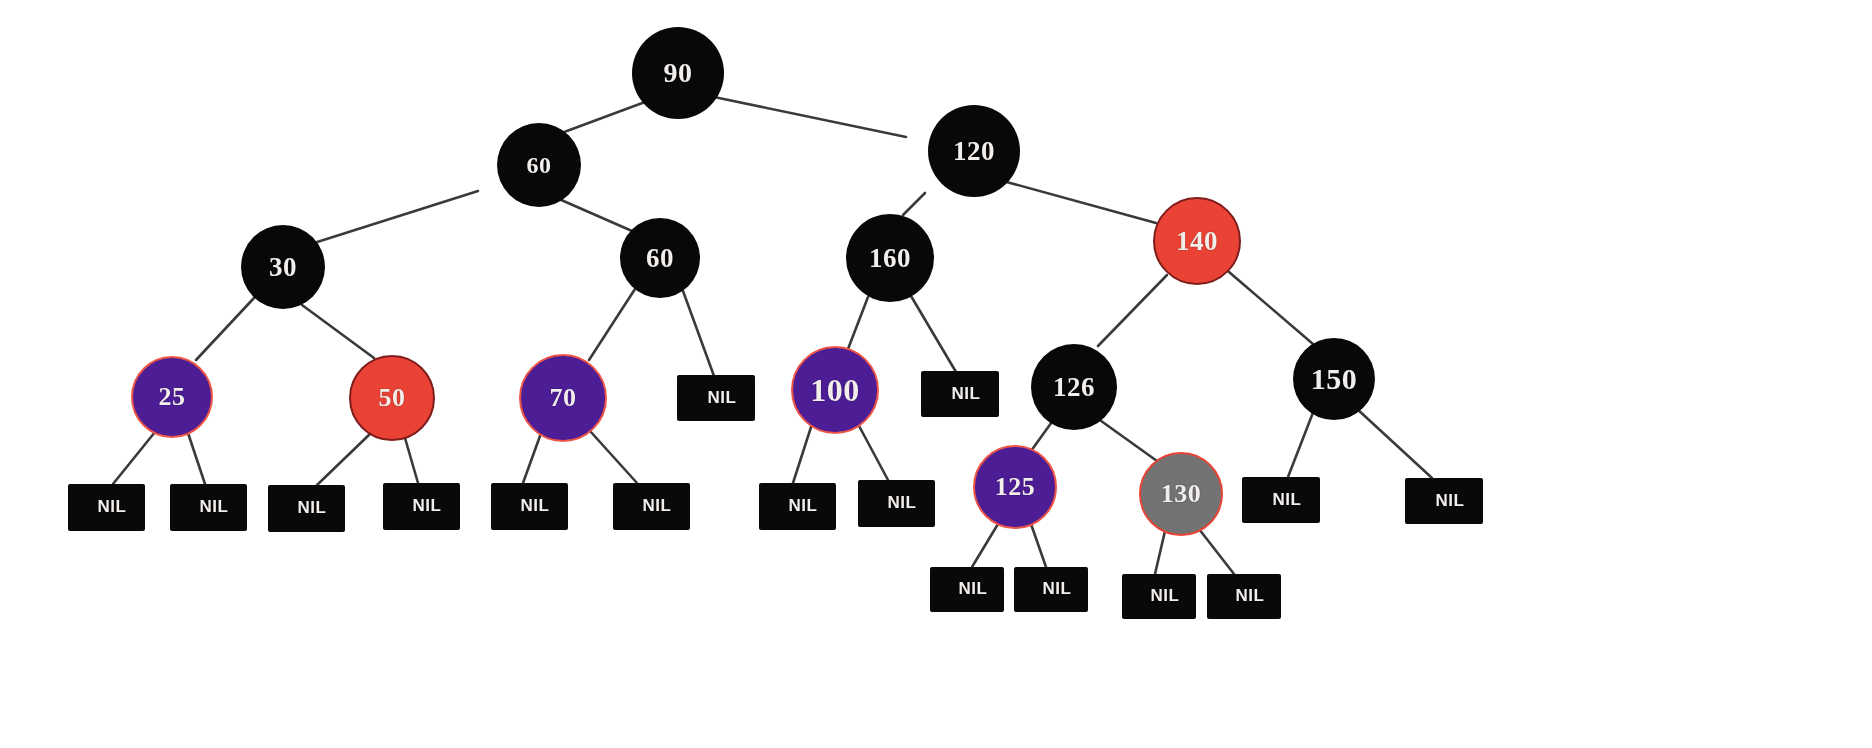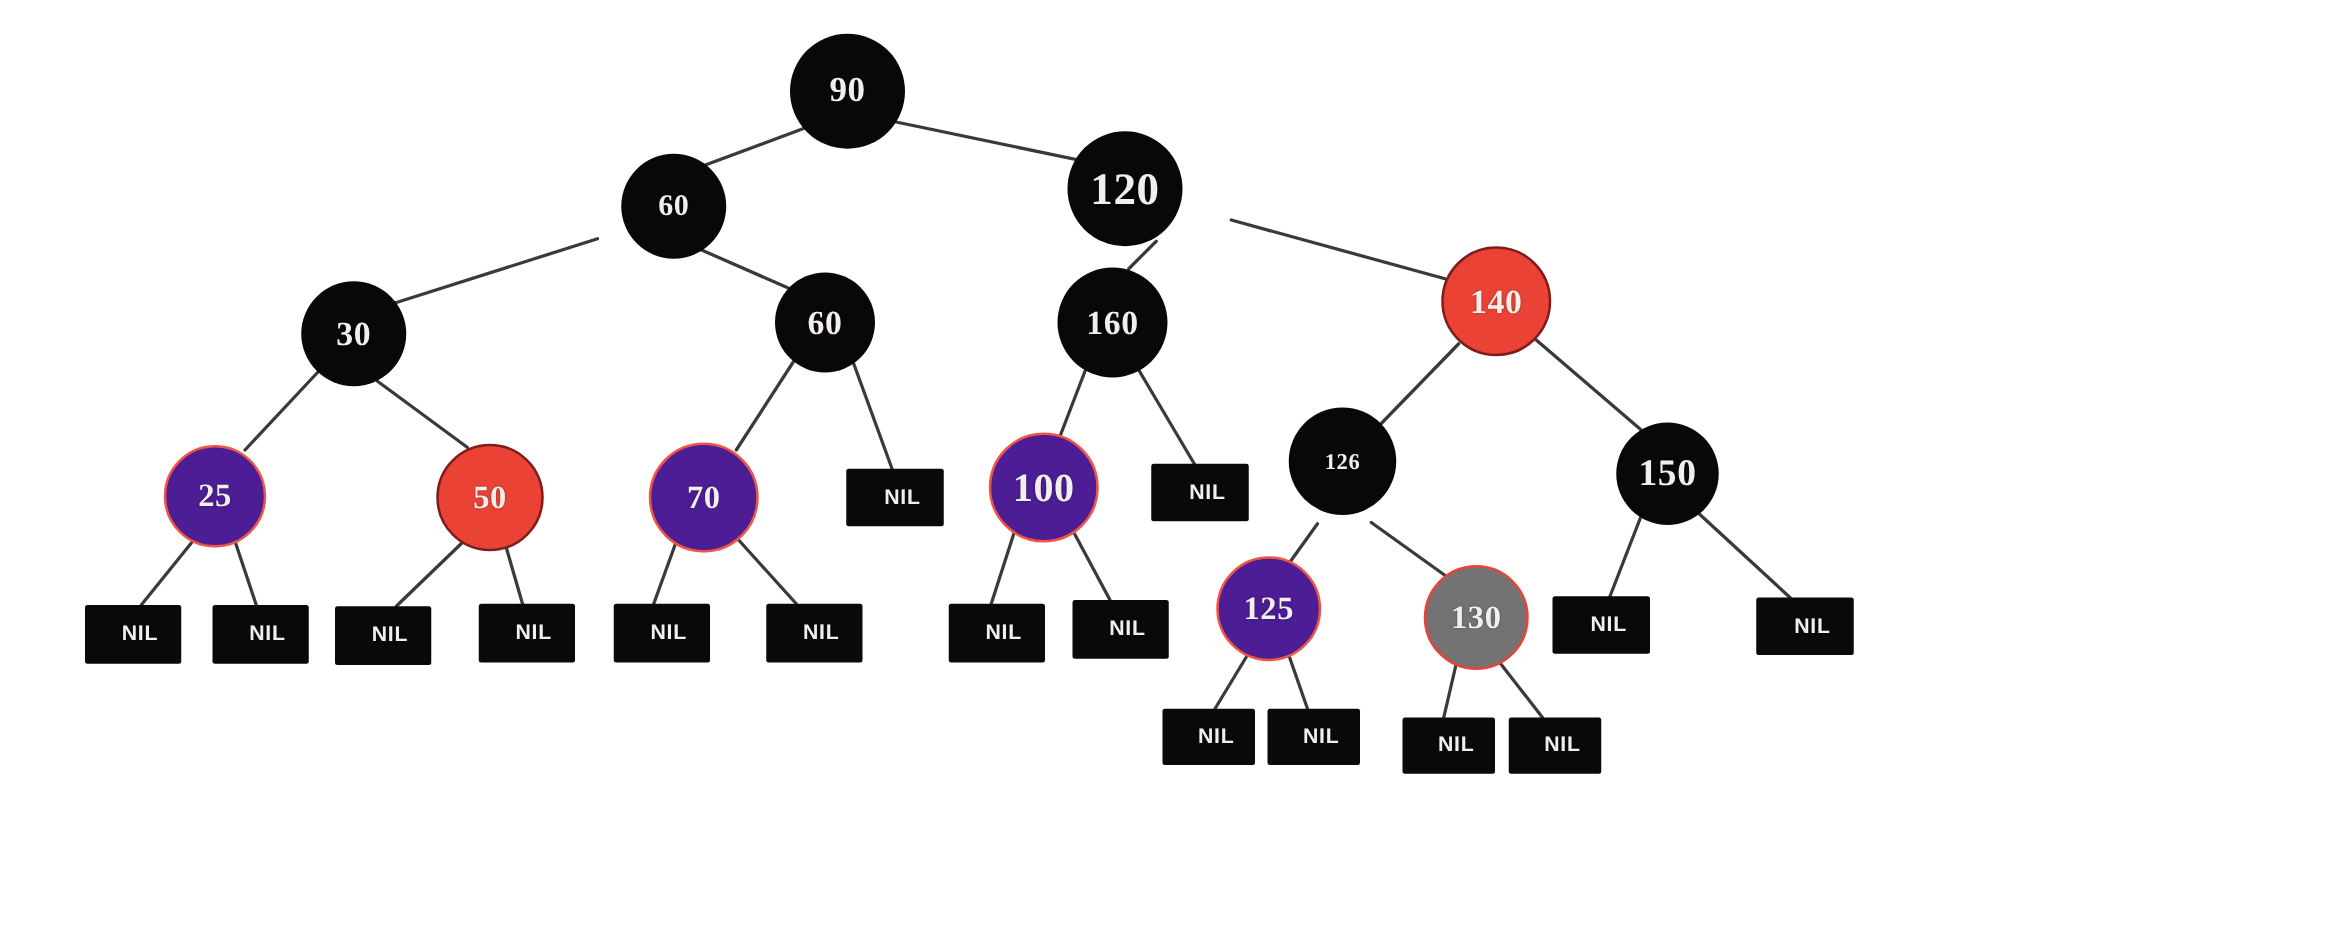--- a/index.html
+++ b/index.html
@@ -96,30 +96,30 @@
       <line x1="1314" y1="410" x2="1288" y2="477" stroke="#3a3a3a" stroke-width="2.6" stroke-linecap="round"></line>
       <line x1="1356" y1="408" x2="1432" y2="478" stroke="#3a3a3a" stroke-width="2.6" stroke-linecap="round"></line>
       <line x1="998" y1="524" x2="972" y2="567" stroke="#3a3a3a" stroke-width="2.6" stroke-linecap="round"></line>
       <line x1="1031" y1="524" x2="1046" y2="567" stroke="#3a3a3a" stroke-width="2.6" stroke-linecap="round"></line>
       <line x1="1165" y1="531" x2="1155" y2="574" stroke="#3a3a3a" stroke-width="2.6" stroke-linecap="round"></line>
       <line x1="1199" y1="529" x2="1234" y2="574" stroke="#3a3a3a" stroke-width="2.6" stroke-linecap="round"></line>
     </svg>
   <div id="node-layer">
       <div class="node circle black" style="left: 632px; top: 27px; width: 92px; height: 92px; font-size: 28px;">90</div>
       <div class="node circle black" style="left: 497px; top: 123px; width: 84px; height: 84px; font-size: 24px;">60</div>
-      <div class="node circle black" style="left: 854px; top: 105px; width: 92px; height: 92px; font-size: 36px;">120</div>
+      <div class="node circle black" style="left: 928px; top: 105px; width: 92px; height: 92px; font-size: 27px;">120</div>
       <div class="node circle black" style="left: 241px; top: 225px; width: 84px; height: 84px; font-size: 27px;">30</div>
       <div class="node circle black" style="left: 620px; top: 218px; width: 80px; height: 80px; font-size: 27px;">60</div>
       <div class="node circle black" style="left: 846px; top: 214px; width: 88px; height: 88px; font-size: 27px;">160</div>
       <div class="node circle red" style="left: 1153px; top: 197px; width: 88px; height: 88px; font-size: 27px;">140</div>
       <div class="node circle red-light" style="left: 131px; top: 356px; width: 82px; height: 82px; font-size: 26px;">25</div>
       <div class="node circle red" style="left: 349px; top: 355px; width: 86px; height: 86px; font-size: 26px;">50</div>
       <div class="node circle red-light" style="left: 519px; top: 354px; width: 88px; height: 88px; font-size: 26px;">70</div>
       <div class="node circle red-light" style="left: 791px; top: 346px; width: 88px; height: 88px; font-size: 32px;">100</div>
-      <div class="node circle black" style="left: 1031px; top: 326px; width: 86px; height: 86px; font-size: 18px;">126</div>
+      <div class="node circle black" style="left: 1031px; top: 344px; width: 86px; height: 86px; font-size: 27px;">126</div>
       <div class="node circle black" style="left: 1293px; top: 338px; width: 82px; height: 82px; font-size: 30px;">150</div>
       <div class="node circle red-light" style="left: 973px; top: 445px; width: 84px; height: 84px; font-size: 26px;">125</div>
       <div class="node circle red-plain" style="left: 1139px; top: 452px; width: 84px; height: 84px; font-size: 26px;">130</div>
       <div class="node nil" style="left: 67.5px; top: 483.5px; width: 77px; height: 47px;">NIL</div>
       <div class="node nil" style="left: 169.5px; top: 483.5px; width: 77px; height: 47px;">NIL</div>
       <div class="node nil" style="left: 267.5px; top: 484.5px; width: 77px; height: 47px;">NIL</div>
       <div class="node nil" style="left: 382.5px; top: 482.5px; width: 77px; height: 47px;">NIL</div>
       <div class="node nil" style="left: 490.5px; top: 482.5px; width: 77px; height: 47px;">NIL</div>
       <div class="node nil" style="left: 612.5px; top: 482.5px; width: 77px; height: 47px;">NIL</div>
       <div class="node nil" style="left: 677px; top: 375px; width: 78px; height: 46px;">NIL</div>

